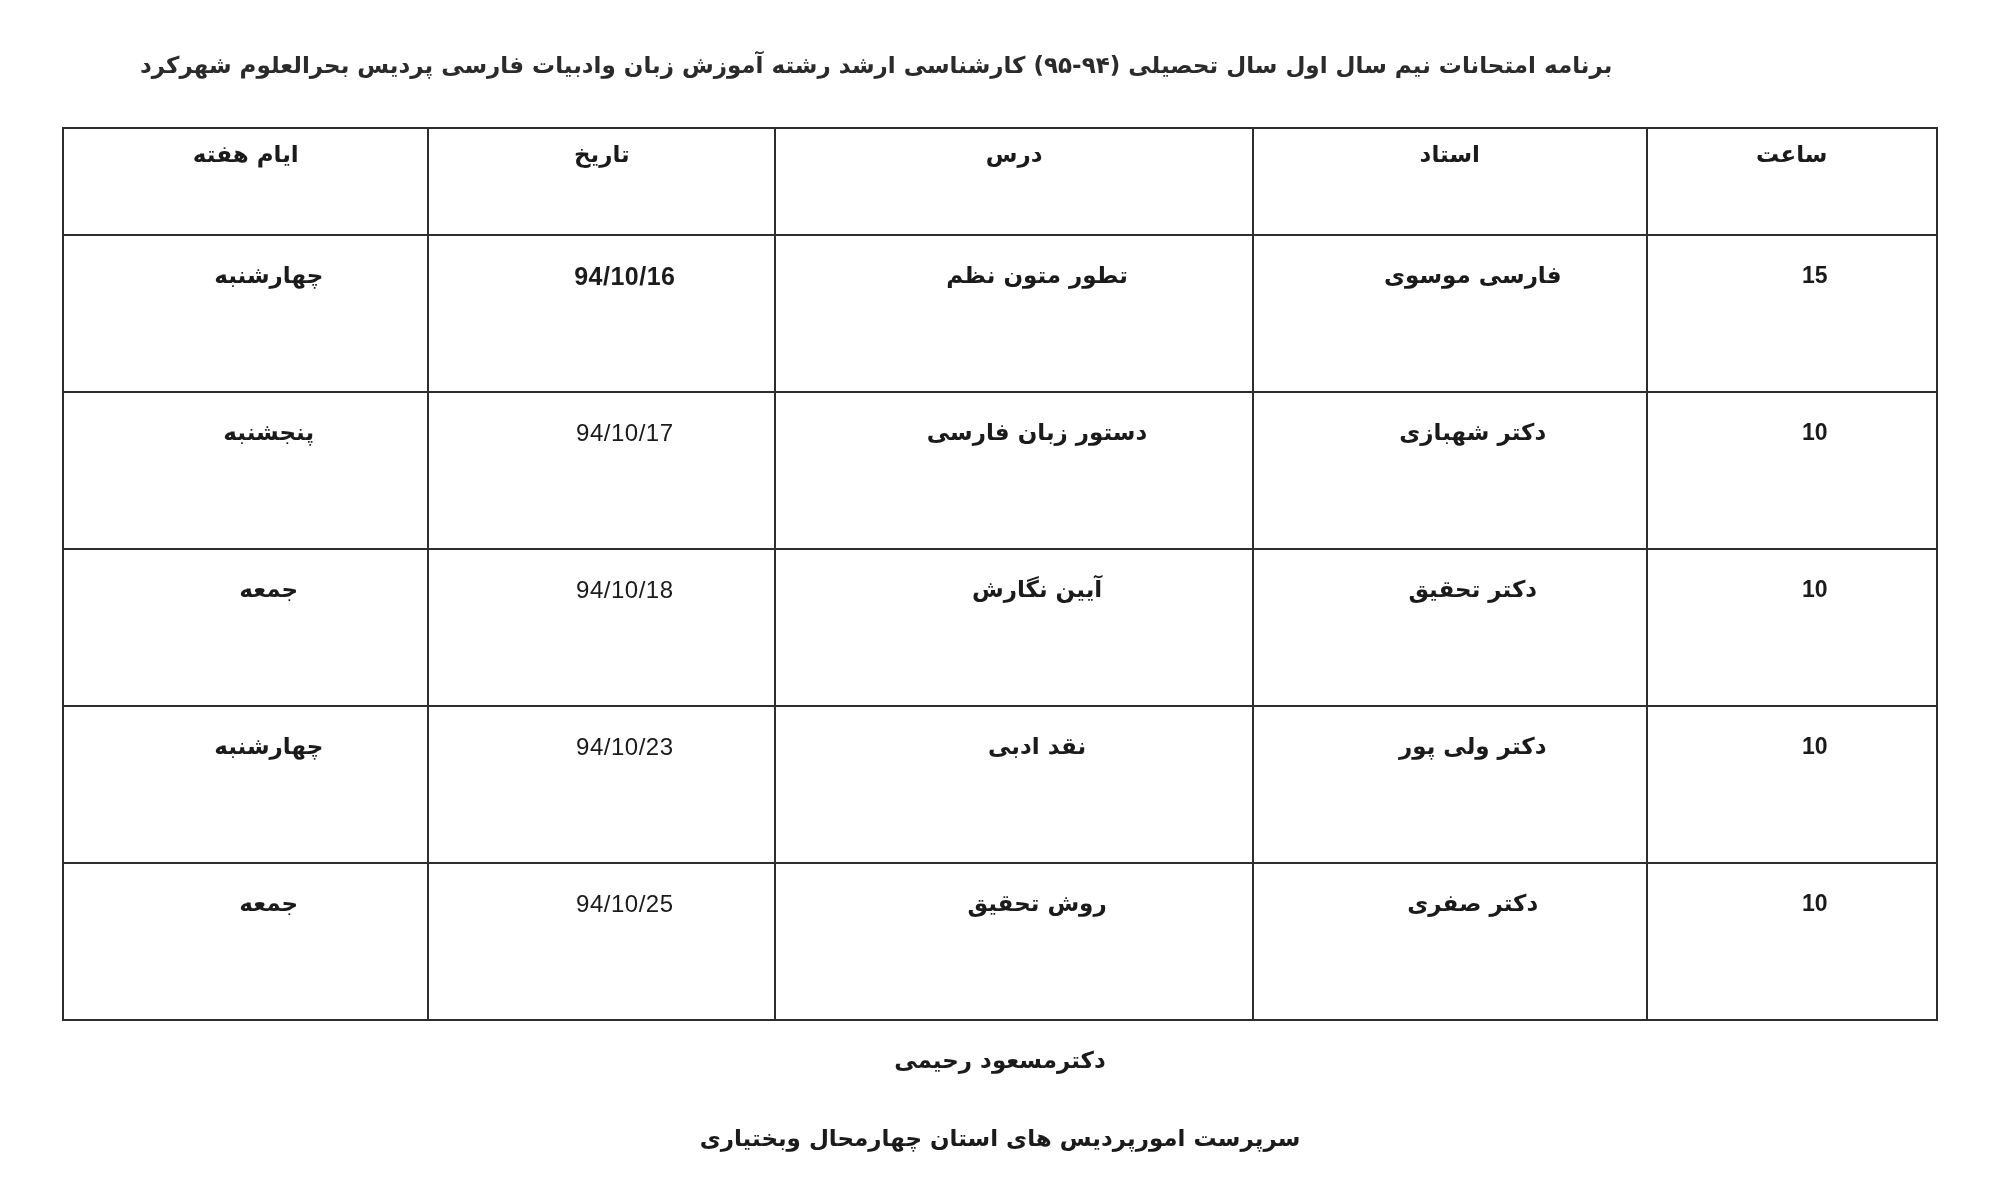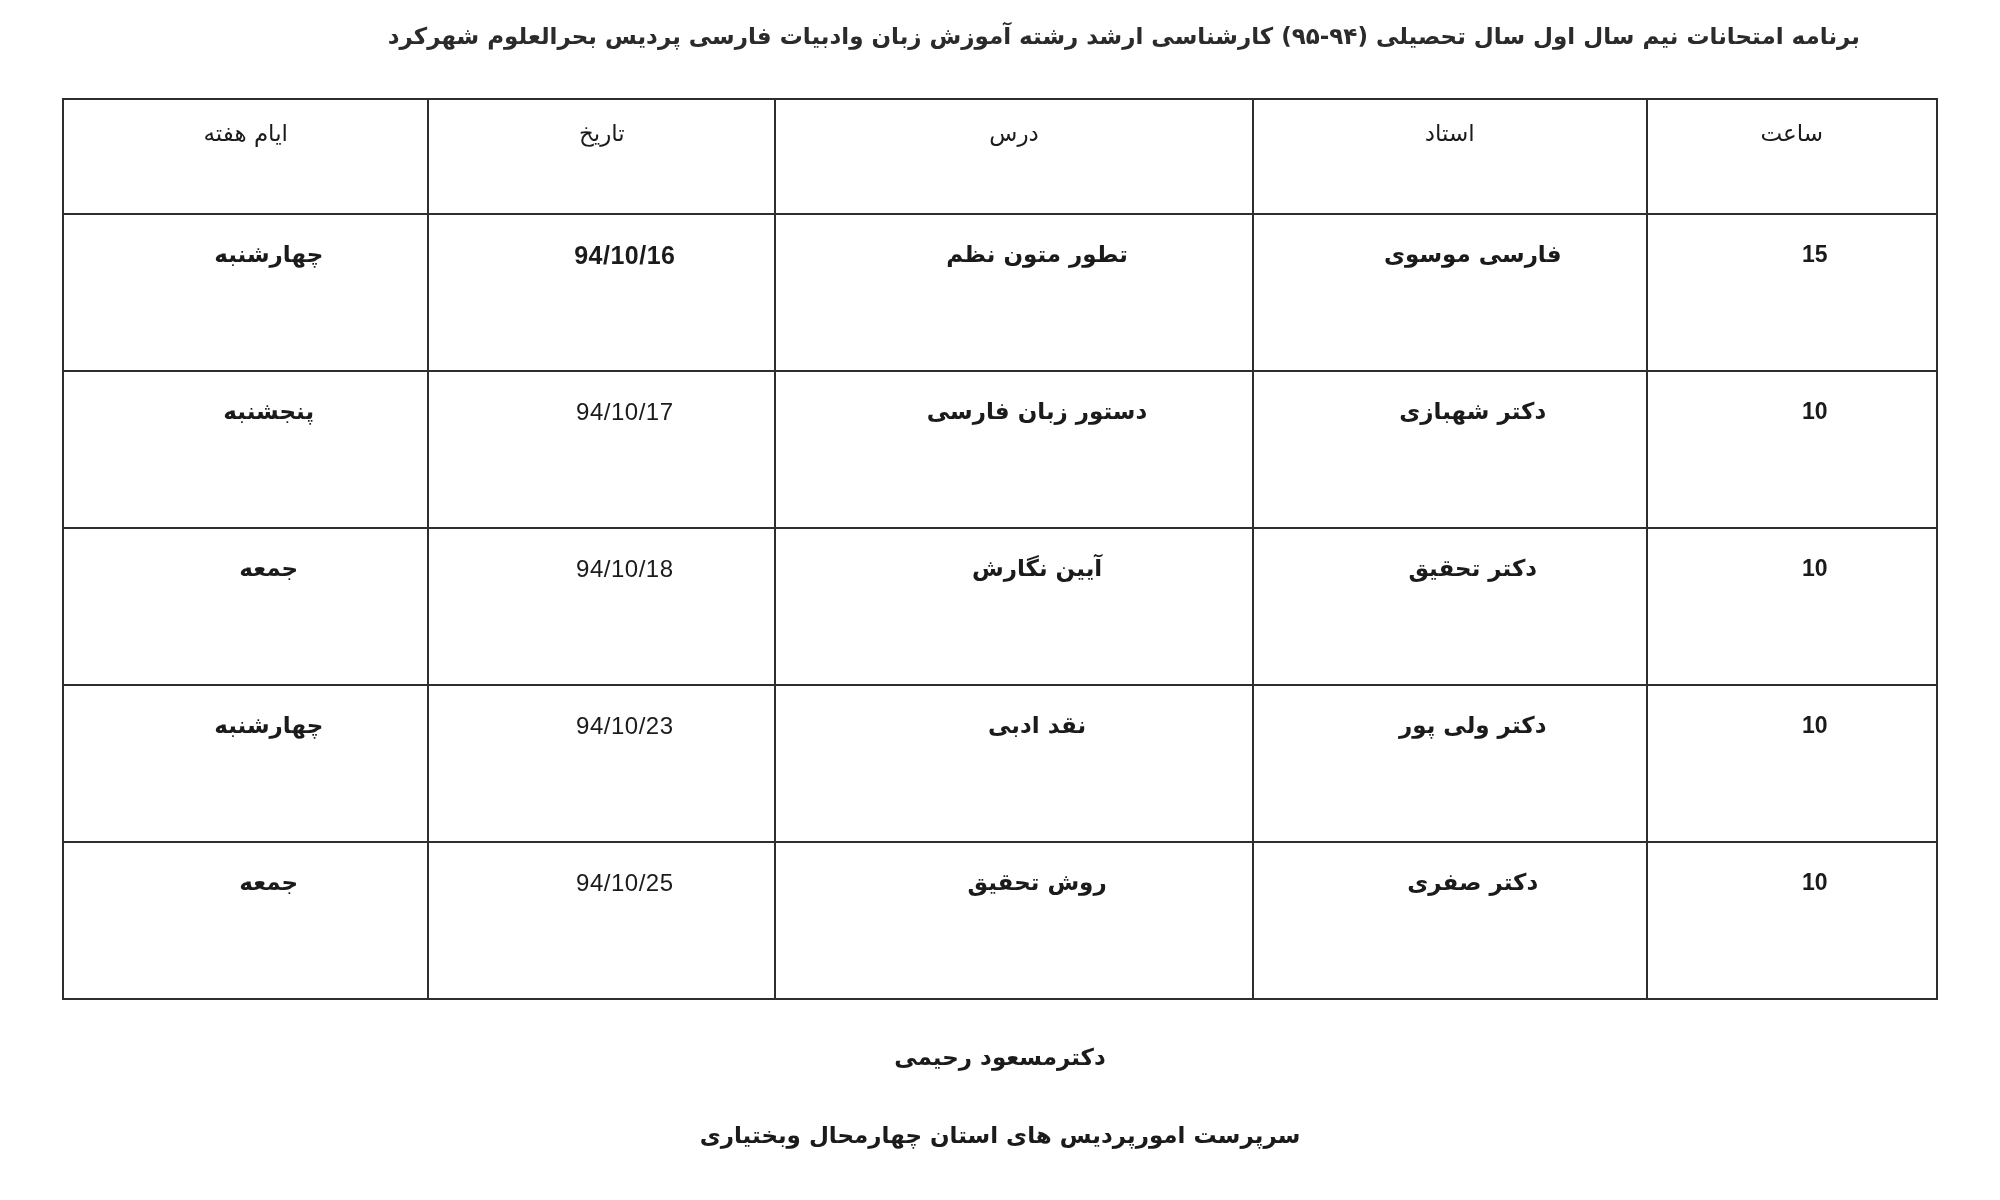--- a/index.html
+++ b/index.html
@@ -26,25 +26,25 @@
   .bismillah {
     text-align: center;
     font-size: 22px;
     font-weight: bold;
     color: #2b2b2b;
     margin-top: 32px;
     letter-spacing: 0;
   }
 
   .doc-title {
-    text-align: right;
+    text-align: left;
     font-size: 23px;
     font-weight: bold;
     color: #2b2b2b;
-    margin-top: 19px;
+    margin-top: 48px;
     padding: 0 140px;
     line-height: 1.5;
   }
 
   .table-wrap {
     margin-top: 44px;
     padding: 0 62px;
   }
 
   table.schedule {
@@ -59,22 +59,22 @@
     border: 2px solid #2e2e2e;
     text-align: center;
     vertical-align: top;
     padding-top: 26px;
     font-size: 23px;
     color: #1b1b1b;
   }
 
   table.schedule thead th {
     height: 92px;
-    font-weight: normal;
-    padding-top: 20px;
+    font-weight: bold;
+    padding-top: 12px;
   }
 
   table.schedule tbody td {
     height: 128px;
     font-weight: bold;
     padding-left: 47px;
   }
 
   td.date-cell {
     font-weight: bold;
@@ -102,21 +102,21 @@
   col.c-prof  { width: 21%; }
   col.c-course{ width: 25.5%; }
   col.c-date  { width: 18.5%; }
   col.c-day   { width: 19.5%; }
 
   .signature {
     text-align: center;
     font-size: 23px;
     font-weight: bold;
     color: #1b1b1b;
-    margin-top: 44px;
+    margin-top: 26px;
   }
   .signature.second {
     margin-top: 52px;
   }
 </style>
 </head>
 <body>
 
 <div class="page">
 

